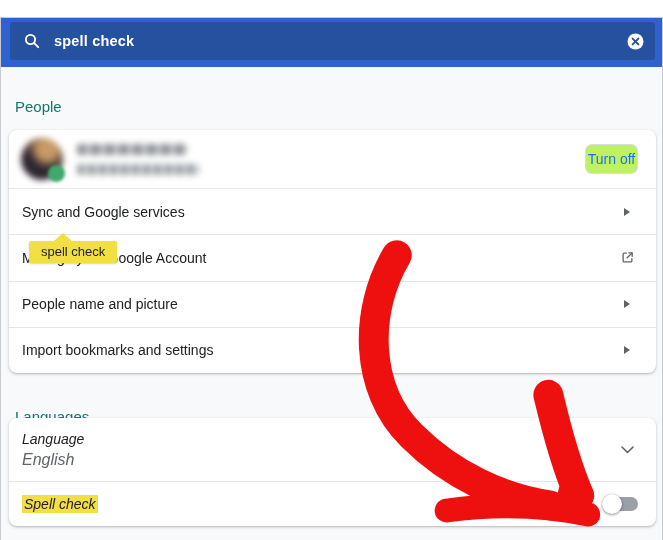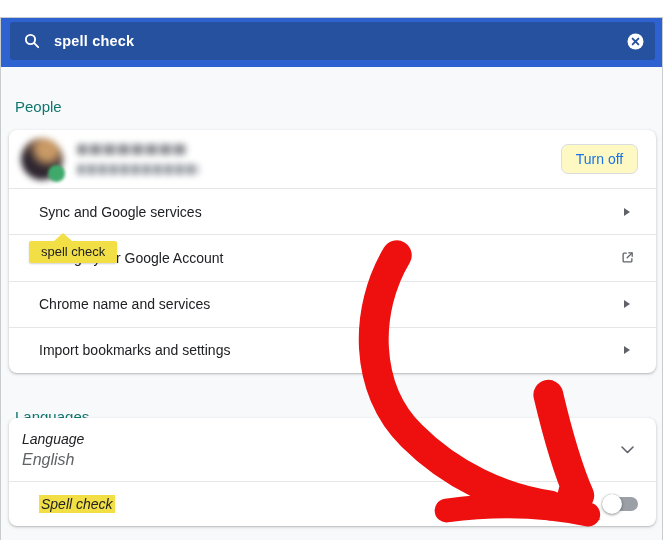--- a/index.html
+++ b/index.html
@@ -81,21 +81,21 @@
     box-shadow: 0 1px 2px rgba(60,64,67,.28), 0 1px 4px rgba(60,64,67,.12);
     display: flex;
     flex-direction: column;
   }
   #people-card { top: 112px; height: 243px; }
   #languages-card { top: 400px; height: 108px; font-style: italic; }
 
   .row {
     display: flex;
     align-items: center;
-    padding: 0 18px 0 30px;
+    padding: 0 18px 0 13px;
     border-top: 1px solid #E4E6E8;
     flex: 1;
     cursor: pointer;
   }
   .row-label {
     font-size: 14px;
     color: #202124;
   }
   .row-trail {
     margin-left: auto;
@@ -147,22 +147,22 @@
     width: 110px; height: 11px;
     background: repeating-linear-gradient(90deg, #8d9094 0 9px, #c9cbce 9px 14px);
     margin-bottom: 9px;
   }
   .blur-email {
     width: 122px; height: 11px;
     background: repeating-linear-gradient(90deg, #9aa0a6 0 7px, #d4d6d9 7px 11px);
   }
   .turn-off-btn {
     margin-left: auto;
-    width: 77px; height: 30px;
-    background: #fef9c3;
+    width: 53px; height: 30px;
+    background: #bef264;
     border: 1px solid #DADCE0;
     border-radius: 7px;
     color: #1A73E8;
     font-family: "Liberation Sans", sans-serif;
     font-size: 14px;
     font-weight: 500;
     cursor: pointer;
   }
 
   
@@ -298,21 +298,21 @@
       <span class="row-trail">
         <svg width="15" height="15" viewBox="0 0 24 24" fill="none" stroke="#5F6368" stroke-width="2.1" stroke-linecap="round" stroke-linejoin="round">
           <path d="M10 5 H6.5 C5.7 5 5 5.7 5 6.5 V17.5 C5 18.3 5.7 19 6.5 19 H17.5 C18.3 19 19 18.3 19 17.5 V14"></path>
           <path d="M14 4.5 H19.5 V10"></path>
           <path d="M19 5 L11.5 12.5"></path>
         </svg>
       </span>
     </div>
 
     <div class="row">
-      <span class="row-label">Chrome name and services</span>
+      <span class="row-label">People name and picture</span>
       <span class="row-trail">
           <span class="tri-right"></span>
         </span>
     </div>
 
     <div class="row">
       <span class="row-label">Import bookmarks and settings</span>
       <span class="row-trail">
           <span class="tri-right"></span>
         </span>

